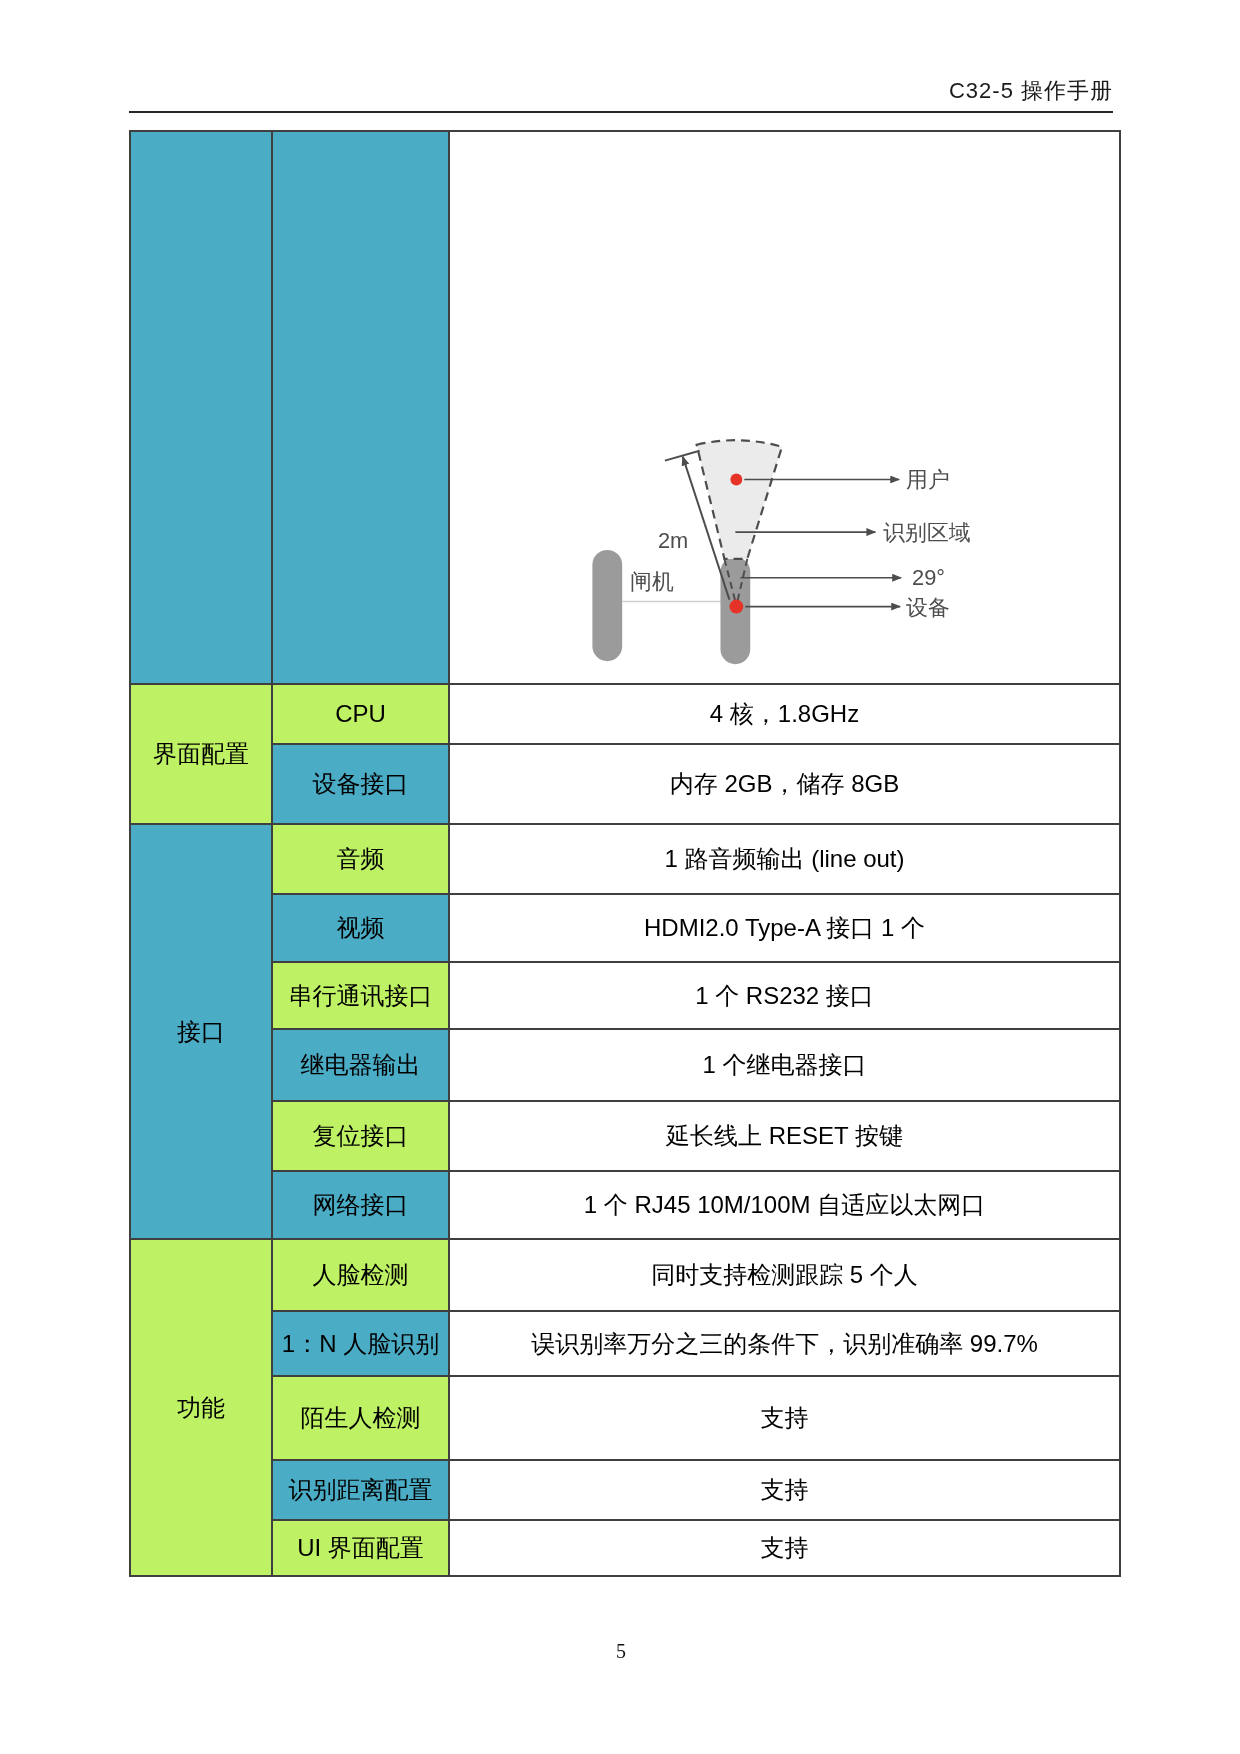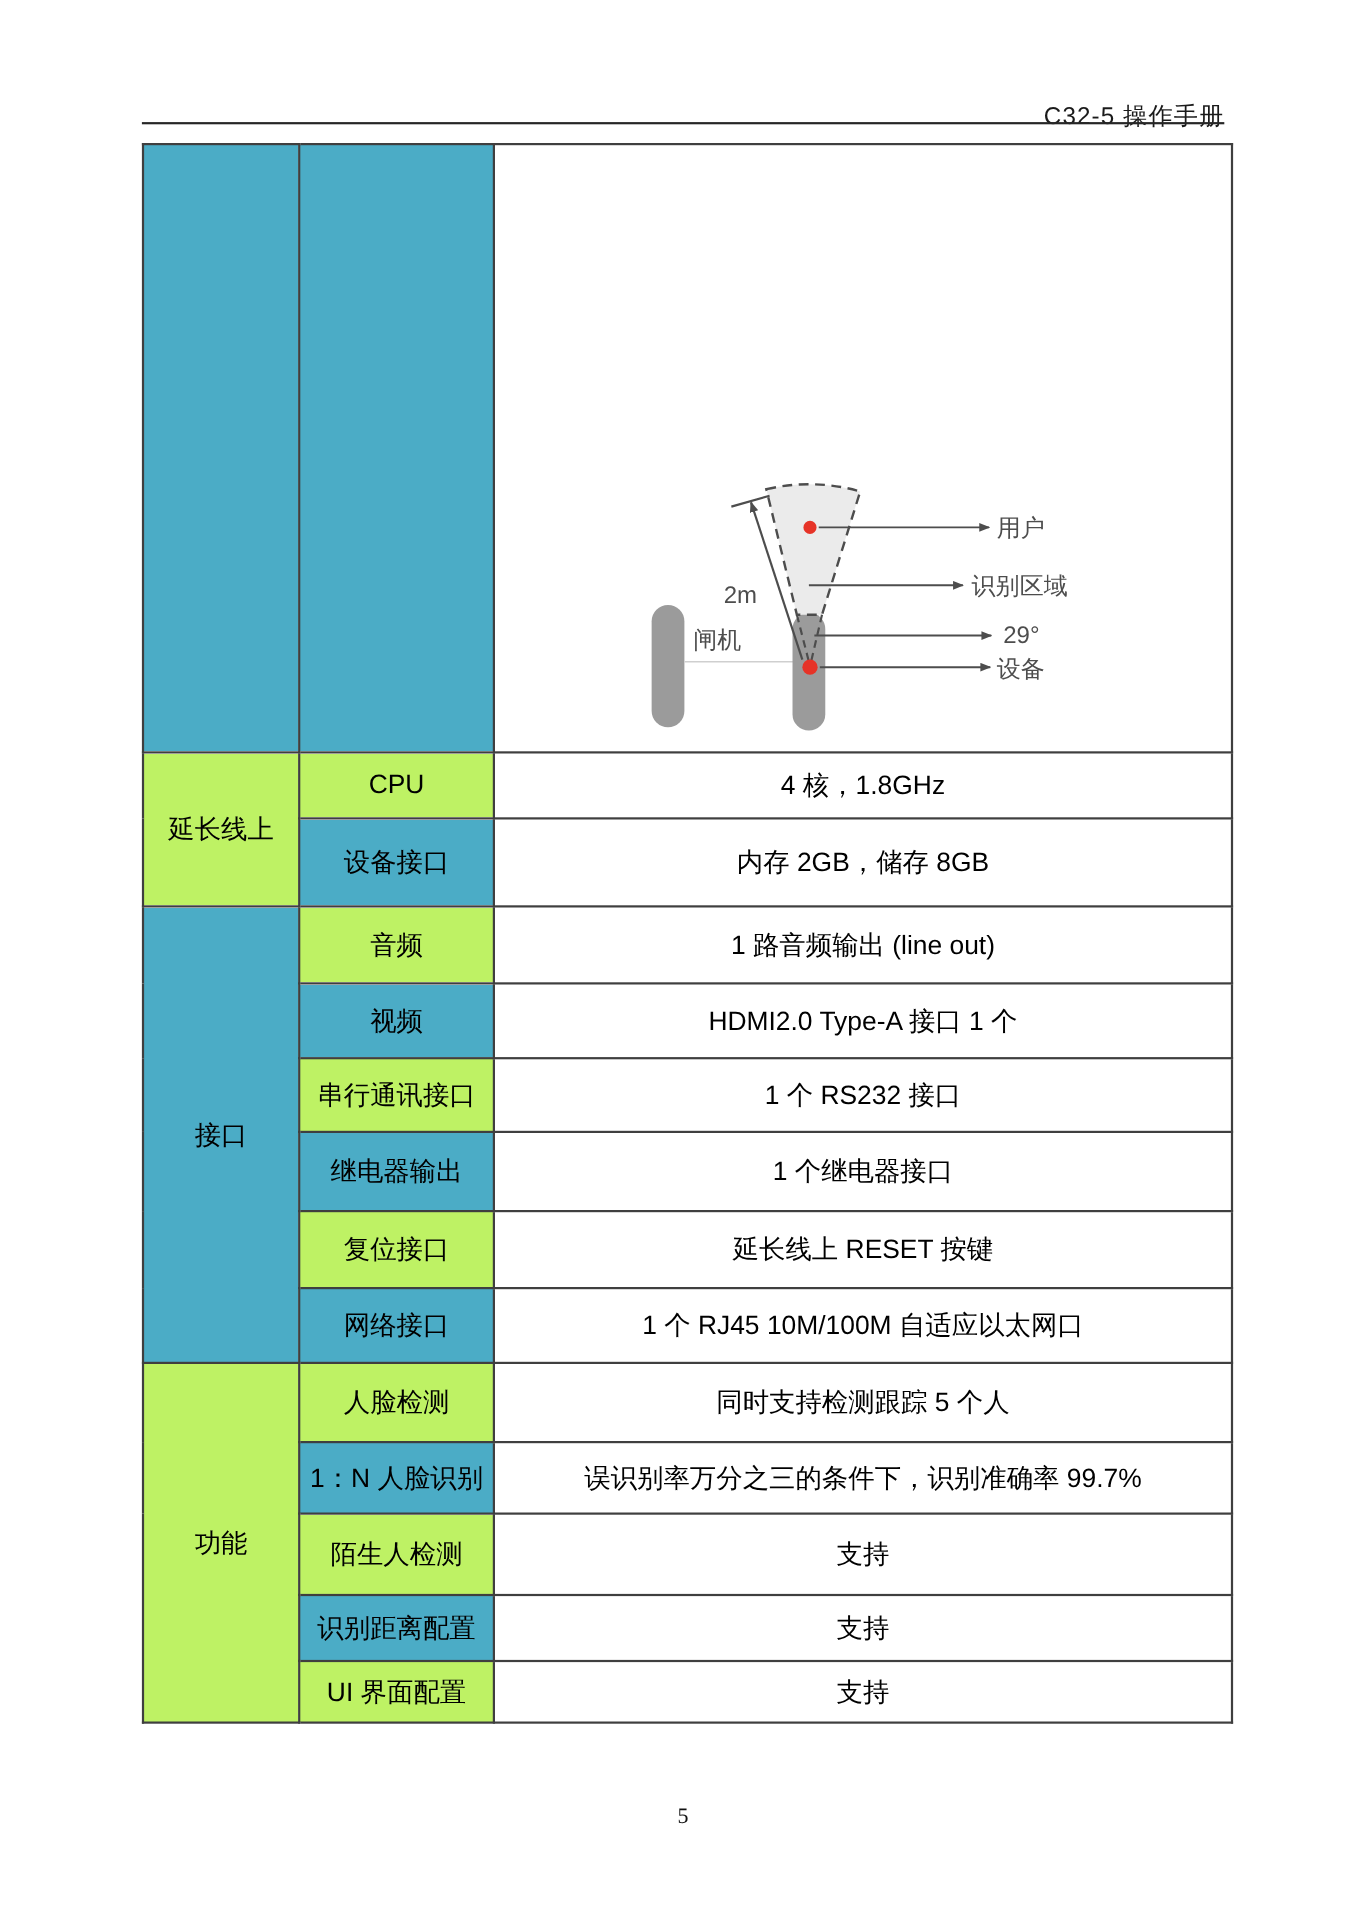--- a/index.html
+++ b/index.html
@@ -1,32 +1,32 @@
 <!DOCTYPE html>
 <html><head>
 <meta charset="utf-8">
 <style>
   html,body{margin:0;padding:0;background:#ffffff;}
   .page{position:relative;width:1240px;height:1754px;background:#ffffff;overflow:hidden;
         font-family:"Liberation Sans", sans-serif;color:#000;}
   .header{position:absolute;top:76px;left:129px;width:984px;text-align:right;
-          font-size:22px;color:#1a1a1a;letter-spacing:1px;margin-top:15px;}
+          font-size:22px;color:#1a1a1a;letter-spacing:1px;}
   .header-rule{position:absolute;top:111px;left:129px;width:984px;height:2px;background:#262626;}
   table.spec{position:absolute;left:129px;top:130px;border-collapse:collapse;table-layout:fixed;}
   table.spec td{border:2px solid #3f3f3f;text-align:center;vertical-align:middle;
                 font-size:24px;padding:0 4px;overflow:hidden;}
   .teal{background:#4BACC6;}
   .light{background:#bef264;}
   .valcell{background:#ffffff;}
   .c1{width:142px;}.c2{width:177px;}.c3{width:665px;}
   tr.r-diagram{height:553px;}
   tr.r-cpu{height:60px;} tr.r-dev{height:80px;}
   tr.r-audio{height:70px;} tr.r-video{height:68px;} tr.r-serial{height:67px;}
   tr.r-relay{height:72px;} tr.r-reset{height:70px;padding-left:34px;} tr.r-net{height:68px;}
-  tr.r-face{height:72px;} tr.r-1n{height:65px;margin-left:16px;} tr.r-stranger{height:74px;border-radius:27px;}
+  tr.r-face{height:72px;} tr.r-1n{height:65px;margin-left:16px;} tr.r-stranger{height:84px;border-radius:27px;}
   tr.r-dist{height:60px;} tr.r-ui{height:56px;margin-top:27px;}
   td.diagram-td{padding:0;}
   svg.dg{display:block;}
   .dg-label{font-family:"Liberation Sans", sans-serif;font-size:22px;fill:#4d4d4d;}
   .footer{position:absolute;top:1640px;left:129px;width:984px;text-align:center;
           font-family:"Liberation Serif", serif;font-size:20px;color:#111;}
 </style>
 </head>
 <body>
 
@@ -80,21 +80,21 @@
             <circle cx="284" cy="477" r="7" fill="#e63327"></circle>
             <line x1="293" y1="477" x2="449" y2="477" stroke="#4d4d4d" stroke-width="1.7" marker-end="url(#arw)"></line>
             <text class="dg-label" x="455" y="486">设备</text>
 
             <text class="dg-label" x="177" y="459">闸机</text>
           </svg>
         </td>
       </tr>
 
       <tr class="r-cpu">
-        <td class="light" rowspan="2">延长线上</td>
+        <td class="light" rowspan="2">界面配置</td>
         <td class="light">CPU</td>
         <td class="valcell">4 核，1.8GHz</td>
       </tr>
       <tr class="r-dev">
         <td class="teal">设备接口</td>
         <td class="valcell">内存 2GB，储存 8GB</td>
       </tr>
 
       <tr class="r-audio">
         <td class="teal" rowspan="6">接口</td>

